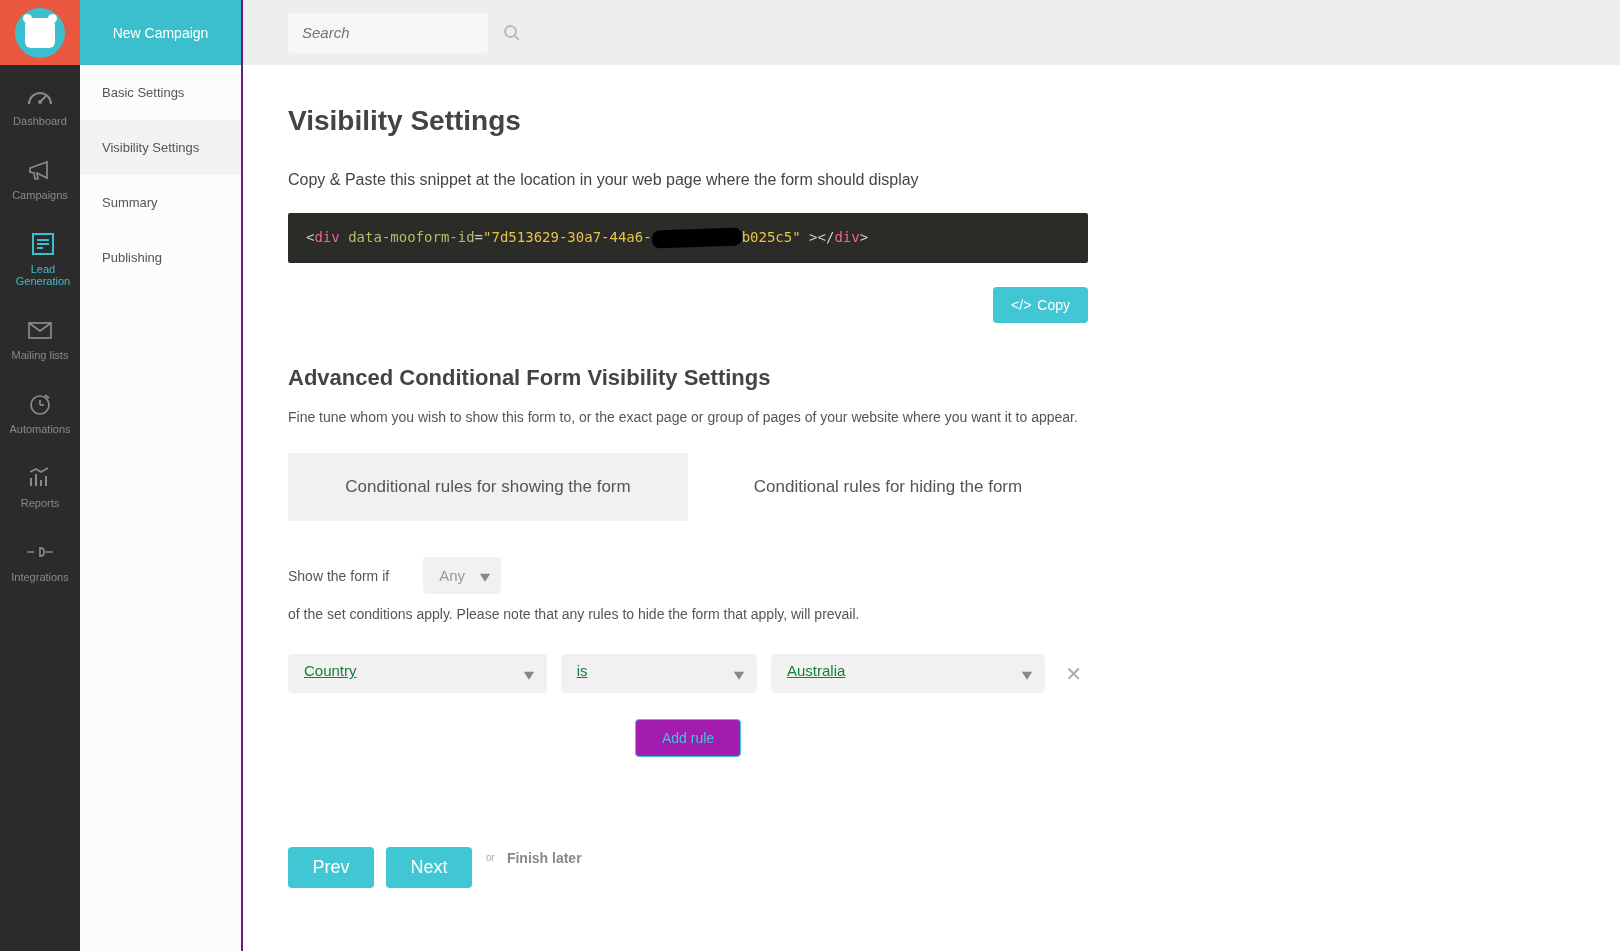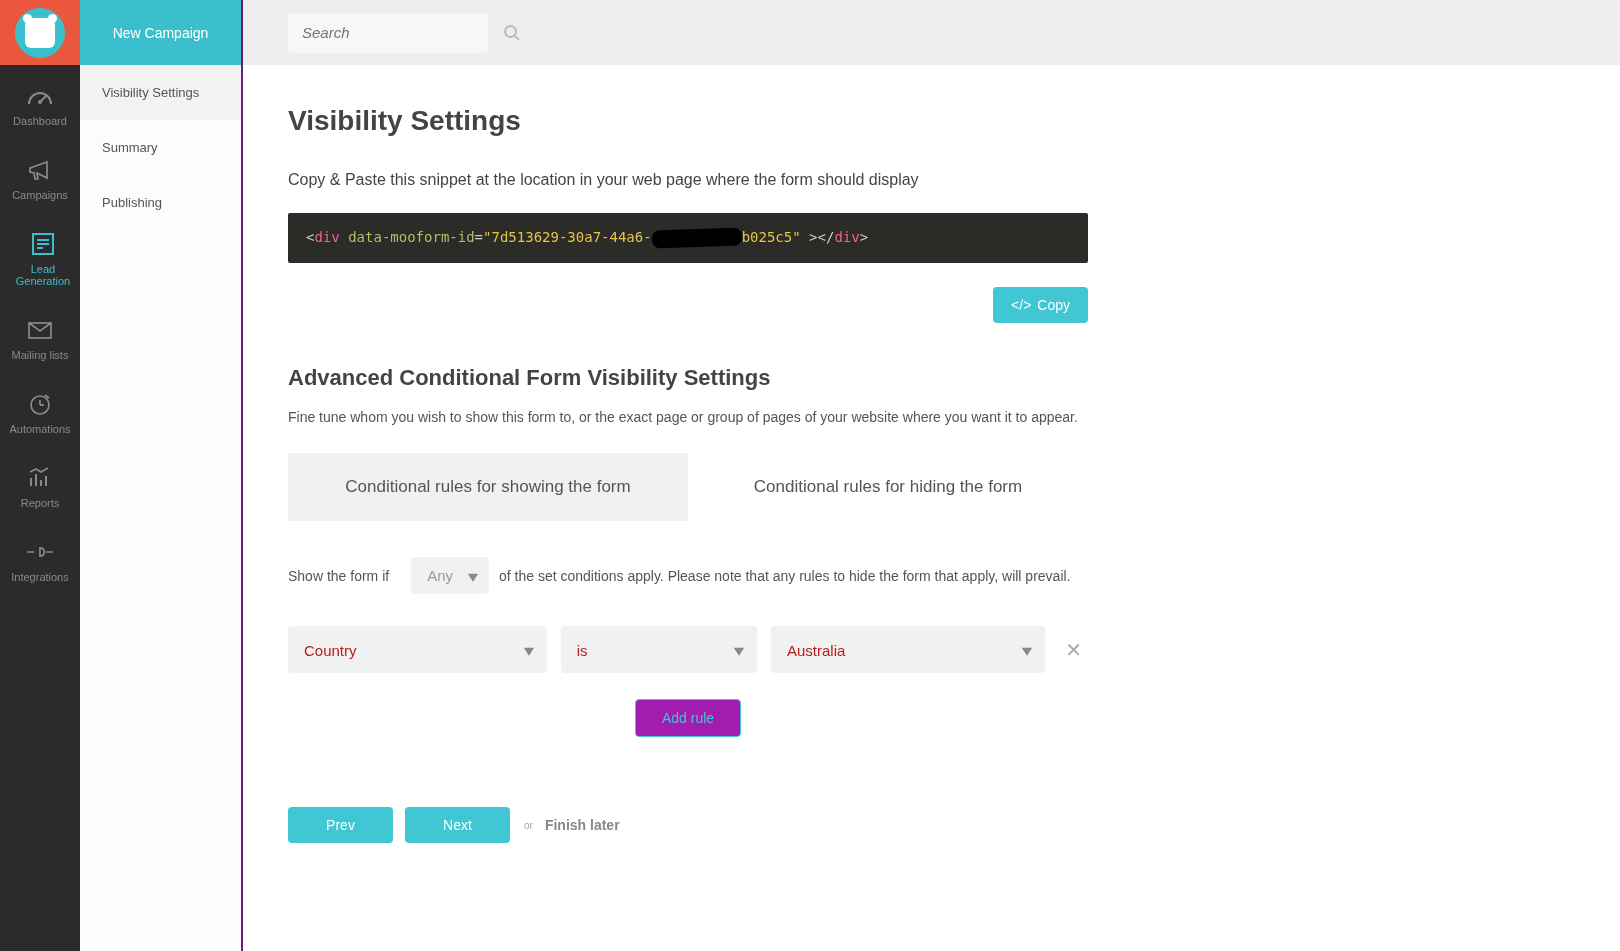--- a/index.html
+++ b/index.html
@@ -34,32 +34,32 @@
 .code-block .green { color: #b5bd68; }
 .code-block .yellow { color: #e6c547; }
 .redact { display:inline-block; background:#000; width:90px; height:18px; vertical-align:middle; border-radius:8px; transform:rotate(-2deg); }
 .copy-row { display: flex; justify-content: flex-end; margin-top: 24px; }
 .btn { display:inline-flex; align-items:center; justify-content:center; border:none; border-radius:4px; cursor:pointer; font-size:14px; }
 .btn-copy { background: #41c6d4; color: #fff; padding: 10px 18px; }
 .subtext { color: #555; font-size: 14px; margin-bottom: 28px; }
 .tabs { display: flex; }
 .tab { flex: 1; padding: 24px 0; text-align: center; font-size: 17px; color: #555; cursor: pointer; }
 .tab.active { background: #f1f1f1; }
-.rule-line { display: flex; align-items: center; flex-wrap: wrap; margin-top: 36px; font-size: 14px; color: #555; }
+.rule-line { display: flex; align-items: center; flex-wrap: wrap; margin-top: 36px; font-size: 14px; color: #555; gap: 12px; }
 .rule-line > span { margin-right: 10px; }
 .select-small { background:#f1f1f1; border-radius:4px; padding:10px 36px 10px 16px; color:#999; font-size:15px; margin:0 12px; display:inline-flex; align-items:center; position:relative; min-width:60px; }
 .select-small::after { content:'▾'; font-size:16px; color:#888; position:absolute; right:12px; top:50%; transform:translateY(-50%) scaleX(1.3); }
 .rule-selects { display:flex; gap:14px; margin-top:32px; align-items:center; }
-.select-big { background:#f1f1f1; border-radius:4px; padding:16px 40px 14px 16px; color:#b91c1c; font-size:15px; position:relative; flex:1; }
+.select-big { background:#f1f1f1; border-radius:4px; padding:8px 40px 14px 16px; color:#15803d; font-size:15px; position:relative; flex:1;text-decoration:underline; }
 .select-big::after { content:'▾'; font-size:16px; color:#888; position:absolute; right:14px; top:50%; transform:translateY(-50%) scaleX(1.3); }
 .close-x { color:#aaa; font-size:20px; cursor:pointer; padding:4px 6px; }
 .addrule-row { display:flex; justify-content:center; margin-top:26px; }
 .btn-addrule { background:#a21caf; color:#41c6d4; border:1px solid #41c6d4; padding:10px 26px; border-radius:4px; }
 .bottom-row { display:flex; align-items:center; gap:12px; margin-top:70px; }
-.btn-nav { background:#41c6d4; color:#fff; padding:10px 0; border-radius:4px; width:105px; font-size:14px; }
+.btn-nav { background:#41c6d4; color:#fff; padding:10px 0; border-radius:4px; width:86px; font-size:18px;margin-top:20px; }
 .or-text { color:#aaa; font-size:10px; margin-left:2px; }
 .finish-link { color:#888; font-weight:600; font-size:14px; }
 svg { display:block; }
 </style>
 </head>
 <body>
 
 <div class="app">
   <div class="nav-rail">
     <div class="logo-box">
@@ -140,20 +140,21 @@
         <svg width="26" height="26" viewBox="0 0 26 26">
             <path d="M9 17l-5 5M17 9l5-5M10 10l6 6a4 4 0 0 0 0-6 4 4 0 0 0-6 0z" fill="none" stroke="#8a8a8a" stroke-width="1.7" transform="rotate(45 13 13)"></path>
           </svg>
       </span>
       <span class="nav-label">Integrations</span>
     </div>
   </div>
 
   <div class="subnav">
     <div class="subnav-header">New Campaign</div>
+    <div class="subnav-item">Basic Settings</div>
     <div class="subnav-item active">Visibility Settings</div>
     <div class="subnav-item">Summary</div>
     <div class="subnav-item">Publishing</div>
   </div>
 
   <div class="main">
     <div class="topbar">
       <div class="search-box">
         <input class="search-input" placeholder="Search" style="">
         <span class="search-icon">

